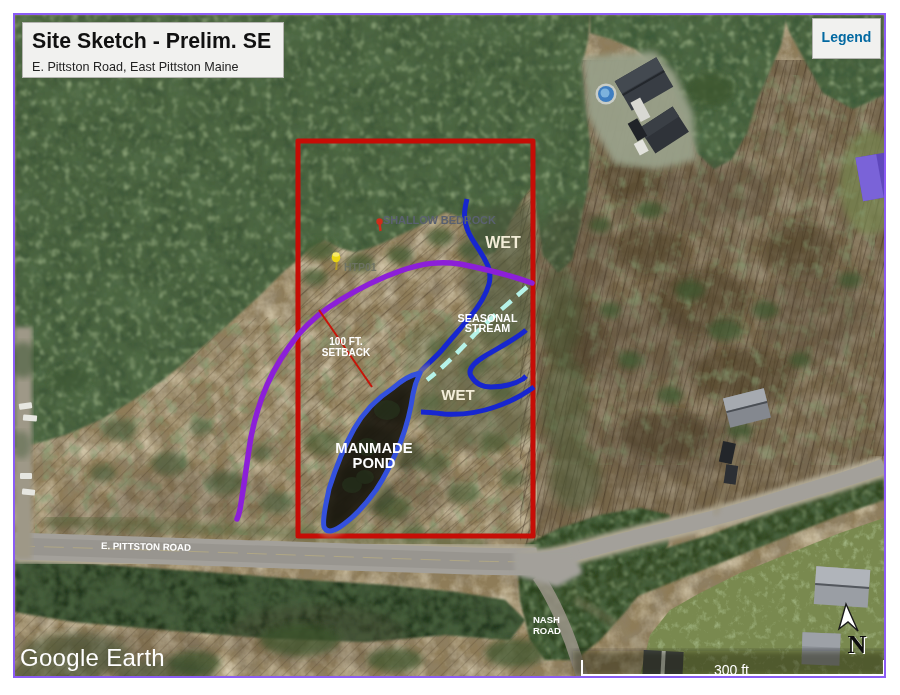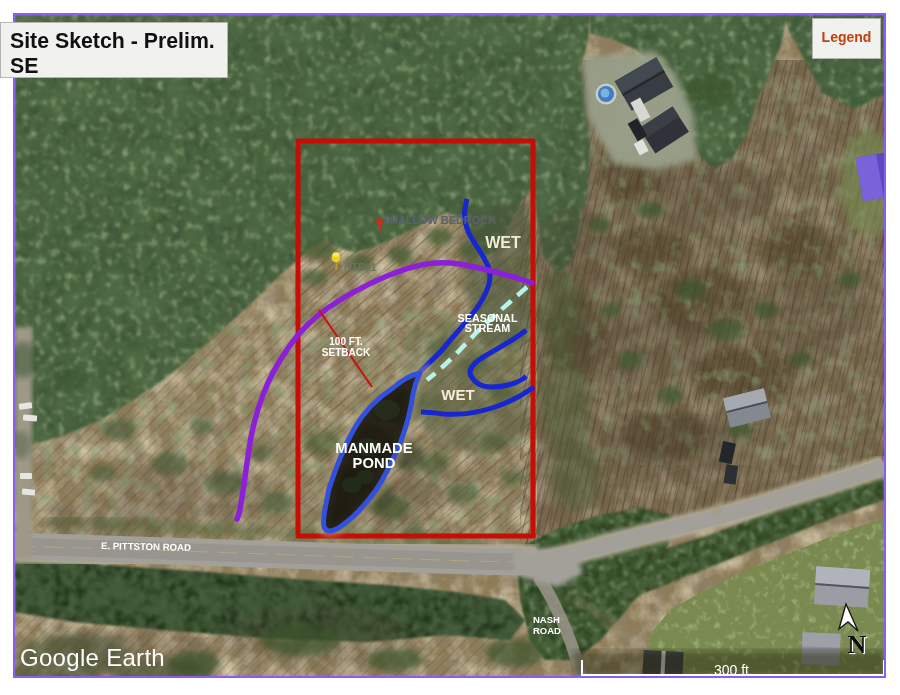--- a/index.html
+++ b/index.html
@@ -401,20 +401,21 @@
   <g>
     <path d="M831,589 L843,616 L833,607 L824,614 Z" fill="#ffffff" stroke="#1a1a1a" stroke-width="1.4"></path>
     <text x="843.2" y="639.2" font-size="26" font-weight="bold" font-family="Liberation Serif, serif" fill="#ffffff" text-anchor="middle">N</text>
     <text x="842" y="638" font-size="26" font-weight="bold" font-family="Liberation Serif, serif" fill="#0d0d0d" text-anchor="middle">N</text>
   </g>
 
   <text x="5" y="651" font-size="24" fill="#ffffff" font-family="Liberation Sans, sans-serif" letter-spacing="0.3">Google Earth</text>
   </svg>
   </div>
 
-  <div class="box" style="left:0;top:22px;width:228px;height:56px;">
+  <div class="box" style="left:22px;top:22px;width:262px;height:56px;">
     <div style="position:absolute;left:9px;top:6px;font-size:21.3px;font-weight:bold;color:#111;">Site Sketch - Prelim. SE</div>
+    <div style="position:absolute;left:9px;top:37px;font-size:12.6px;color:#222;">E. Pittston Road, East Pittston Maine</div>
   </div>
 
   <div class="box" style="left:812px;top:18px;width:69px;height:41px;">
-    <div style="position:absolute;left:0;top:10px;width:100%;text-align:center;font-size:14px;font-weight:bold;color:#c2410c;">Legend</div>
+    <div style="position:absolute;left:0;top:10px;width:100%;text-align:center;font-size:14px;font-weight:bold;color:#0369a1;">Legend</div>
   </div>
 </div>
 
 </body></html>

